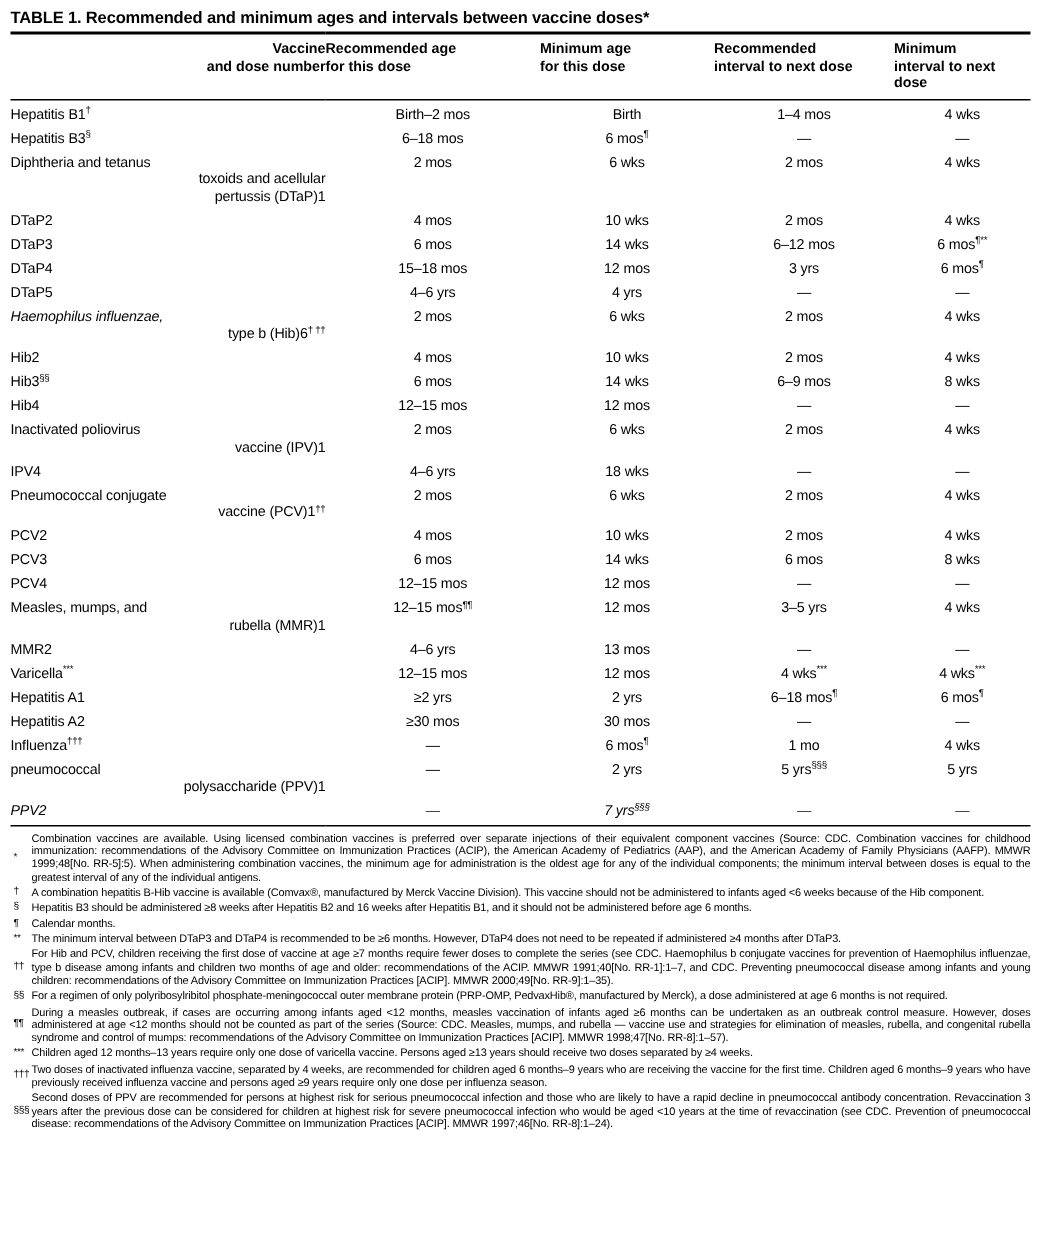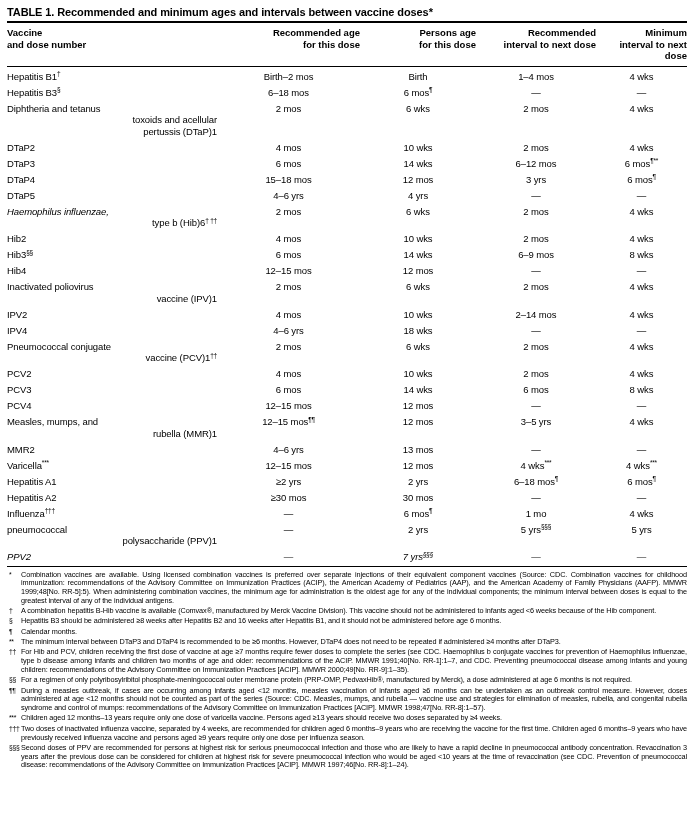--- a/index.html
+++ b/index.html
@@ -22,26 +22,26 @@
   table.vax {
     width: 100%;
     border-collapse: collapse;
     table-layout: fixed;
     border-top: 2px solid #000;
   }
   table.vax thead th {
     font-size: 9.5px;
     line-height: 11.5px;
     font-weight: bold;
-    text-align: right;
+    text-align: left;
     vertical-align: top;
     padding: 4px 0 4px 0;
     border-bottom: 1.5px solid #000;
   }
-  table.vax thead th.col-name { text-align: left; }
+  table.vax thead th.col-name { text-align: right; }
   table.vax tbody td {
     font-size: 9.5px;
     line-height: 11.5px;
     text-align: center;
     vertical-align: top;
     padding: 2px 0 2.5px 0;
     letter-spacing: -0.1px;
   }
   table.vax tbody tr:first-child td { padding-top: 4px; }
   table.vax tbody tr:last-child td { border-bottom: 1.5px solid #000; padding-bottom: 3px; font-style: italic; }
@@ -50,21 +50,21 @@
   .it { font-style: italic; margin-top: 44px; }
   sup.mk {
     font-size: 6.5px;
     line-height: 0;
     vertical-align: baseline;
     position: relative;
     top: -3.5px;
     letter-spacing: -0.2px;
   }
   .footnotes { padding-top: 4px; }
-  .footnote { display: flex; margin-bottom: 1.5px; }
+  .footnote { display: flex; margin-bottom: 1.5px; align-items: center; }
   .fn-marker {
     flex: 0 0 14px;
     font-size: 6.8px;
     line-height: 8.8px;
     padding-left: 2px;
     letter-spacing: -0.3px;
     box-sizing: border-box;
   }
   .fn-text {
     flex: 1;
@@ -93,21 +93,21 @@
       <tr>
         <th class="col-name">
           <div>Vaccine</div>
           <div>and dose number</div>
         </th>
         <th>
           <div>Recommended age</div>
           <div>for this dose</div>
         </th>
         <th>
-          <div>Persons age</div>
+          <div>Minimum age</div>
           <div>for this dose</div>
         </th>
         <th>
           <div>Recommended</div>
           <div>interval to next dose</div>
         </th>
         <th>
           <div>Minimum</div>
           <div>interval to next dose</div>
         </th>
@@ -221,29 +221,20 @@
             <div><span>Inactivated poliovirus</span></div>
             <div class="cont"><span>vaccine (IPV)1</span></div>
           </td>
           <td><span>2 mos</span></td>
           <td><span>6 wks</span></td>
           <td><span>2 mos</span></td>
           <td><span>4 wks</span></td>
         </tr>
         <tr>
           <td class="name-cell">
-            <div><span>IPV2</span></div>
-          </td>
-          <td><span>4 mos</span></td>
-          <td><span>10 wks</span></td>
-          <td><span>2–14 mos</span></td>
-          <td><span>4 wks</span></td>
-        </tr>
-        <tr>
-          <td class="name-cell">
             <div><span>IPV4</span></div>
           </td>
           <td><span>4–6 yrs</span></td>
           <td><span>18 wks</span></td>
           <td><span>—</span></td>
           <td><span>—</span></td>
         </tr>
         <tr>
           <td class="name-cell">
             <div><span>Pneumococcal conjugate</span></div>

